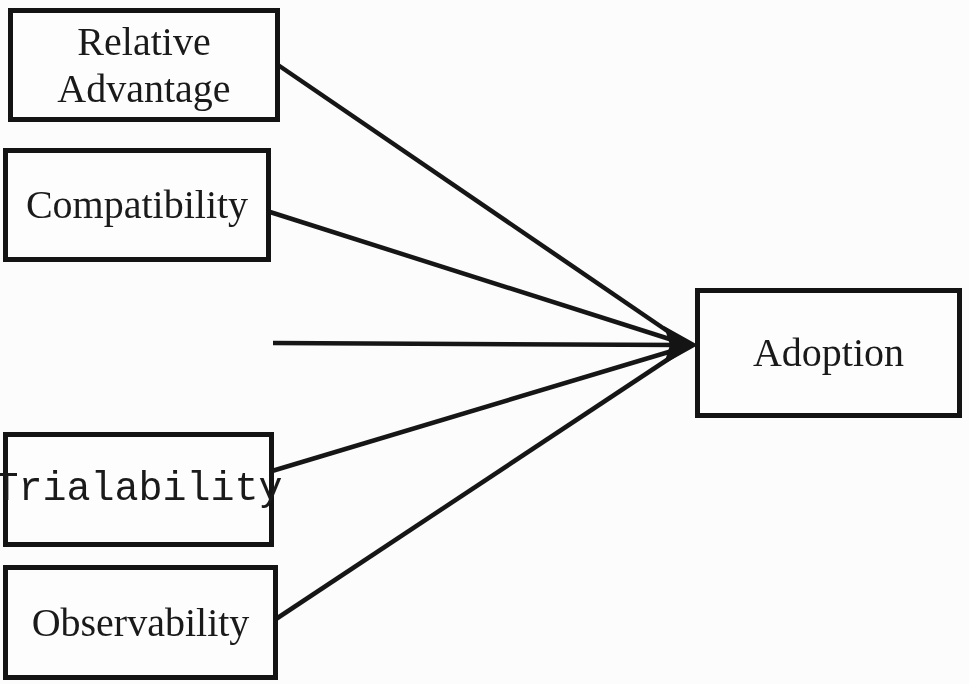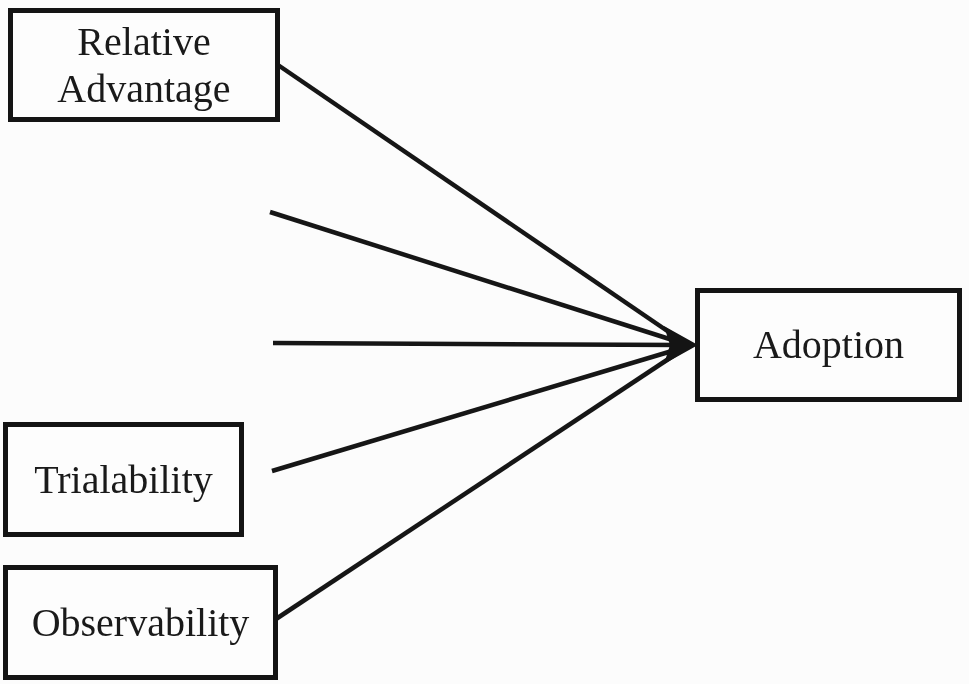--- a/index.html
+++ b/index.html
@@ -34,42 +34,45 @@
     text-align: center;
     font-size: 40px;
     line-height: 1.18;
     color: #1a1a1a;
     z-index: 2;
     padding: 0 4px;
   }
   .node-relative-advantage { left: 8px;   top: 8px;   width: 272px; height: 114px; }
   .node-compatibility      { left: 3px;   top: 148px; width: 268px; height: 114px; }
   .node-complexity         { left: 2px;   top: 290px; width: 273px; height: 113px; }
-  .node-trialability       { left: 3px;   top: 422px; width: 241px; height: 115px; }
+  .node-trialability       { left: 3px;   top: 432px; width: 271px; height: 115px; font-family: Liberation Mono, monospace; }
   .node-observability      { left: 3px;   top: 565px; width: 275px; height: 115px; justify-content: center; }
-  .node-adoption           { left: 695px; top: 288px; width: 267px; height: 114px; }
+  .node-adoption           { left: 695px; top: 288px; width: 267px; height: 130px; }
 </style>
 </head>
 <body>
 
 <div class="canvas">
 
   <svg class="arrow-layer" viewBox="0 0 969 684" xmlns="http://www.w3.org/2000/svg" aria-hidden="true">
     <line x1="278" y1="65" x2="682" y2="341" stroke="#161616" stroke-width="4.5"></line>
     <line x1="270" y1="212" x2="682" y2="343" stroke="#161616" stroke-width="4.5"></line>
     <line x1="273" y1="343" x2="682" y2="345" stroke="#161616" stroke-width="4.5"></line>
     <line x1="272" y1="471" x2="682" y2="348" stroke="#161616" stroke-width="4.5"></line>
     <line x1="276" y1="619" x2="682" y2="350" stroke="#161616" stroke-width="4.5"></line>
     <polygon points="698,345 664,326 670,345 664,364" fill="#141414"></polygon>
   </svg>
 
   <div class="node node-relative-advantage">
     <span>Relative Advantage</span>
   </div>
 
+  <div class="node node-compatibility">
+    <span>Compatibility</span>
+  </div>
 
 
   <div class="node node-trialability">
     <span>Trialability</span>
   </div>
 
   <div class="node node-observability">
     <span>Observability</span>
   </div>
 

